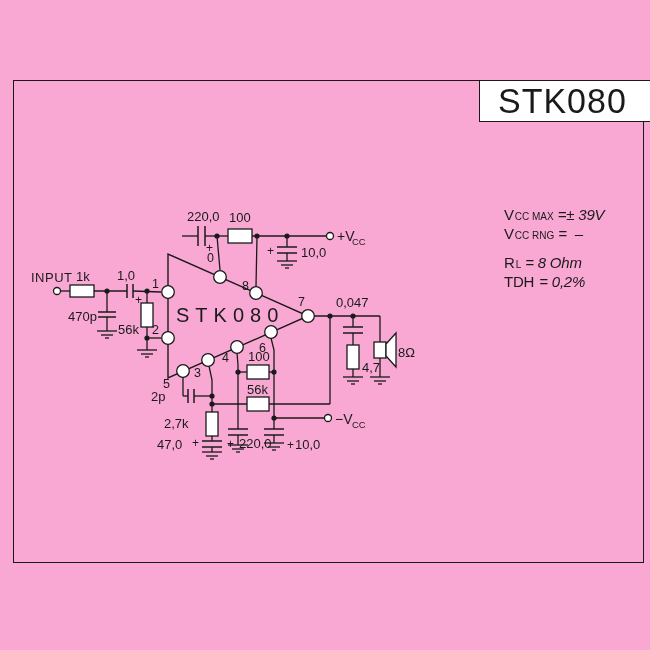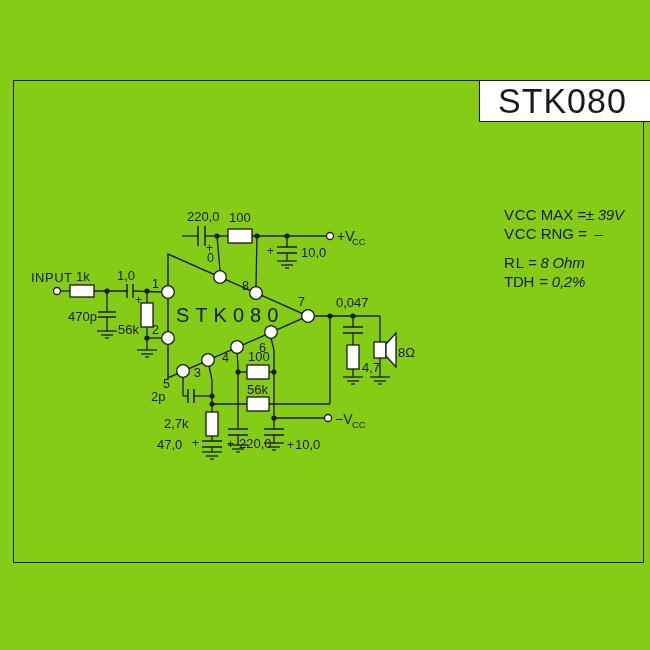--- a/index.html
+++ b/index.html
@@ -1,28 +1,28 @@
 <!DOCTYPE html>
 <html><head>
 <meta charset="utf-8">
 <style>
   html,body{margin:0;padding:0;background:#fff;}
-  .canvas{position:relative;width:650px;height:650px;background:#84cc16;overflow:hidden;
+  .canvas{position:relative;width:650px;height:650px;background:#f9a8d4;overflow:hidden;
           font-family:"Liberation Sans",sans-serif;color:#1a1a1a;}
   .frame{position:absolute;left:13px;top:80px;width:629px;height:481px;border:1.5px solid #1a1a1a;}
   .title-box{position:absolute;left:479px;top:80px;width:153px;height:40px;border:1.6px solid #1a1a1a;
              background:#fff;display:flex;align-items:center;padding-left:18px;box-sizing:content-box;}
   .title-box span{font-size:34px;letter-spacing:1px;font-weight:400;transform:scaleY(1.02);}
   .subtitle{position:absolute;left:486px;top:134px;width:160px;text-align:center;line-height:20px;
             font-size:16px;letter-spacing:0.3px;}
   .specs{position:absolute;left:504px;top:206px;font-size:15px;}
   .spec-group{margin-bottom:11px;}
   .spec-line{height:18.5px;line-height:18.5px;white-space:nowrap;}
   .spec-base{letter-spacing:-0.2px;}
-  .spec-sub{font-size:15px;margin:12px 4px 0 1px;letter-spacing:0;}
+  .spec-sub{font-size:10px;margin:12px 4px 0 1px;letter-spacing:0;}
   .spec-value{white-space:pre;letter-spacing:-0.2px;font-style:italic;}
   svg{position:absolute;left:0;top:0;}
   svg text{font-family:"Liberation Sans",sans-serif;fill:#1a1a1a;font-size:13px;}
   .t12{font-size:12.5px;}
   .tp{font-size:12px;}
   .tic{font-size:20px;letter-spacing:6px;}
   .tv{font-size:14px;}
   .ts{font-size:9.5px;}
   .w{stroke:#1a1a1a;stroke-width:1.3;fill:none;}
   .w2{stroke:#1a1a1a;stroke-width:1.5;fill:none;}

